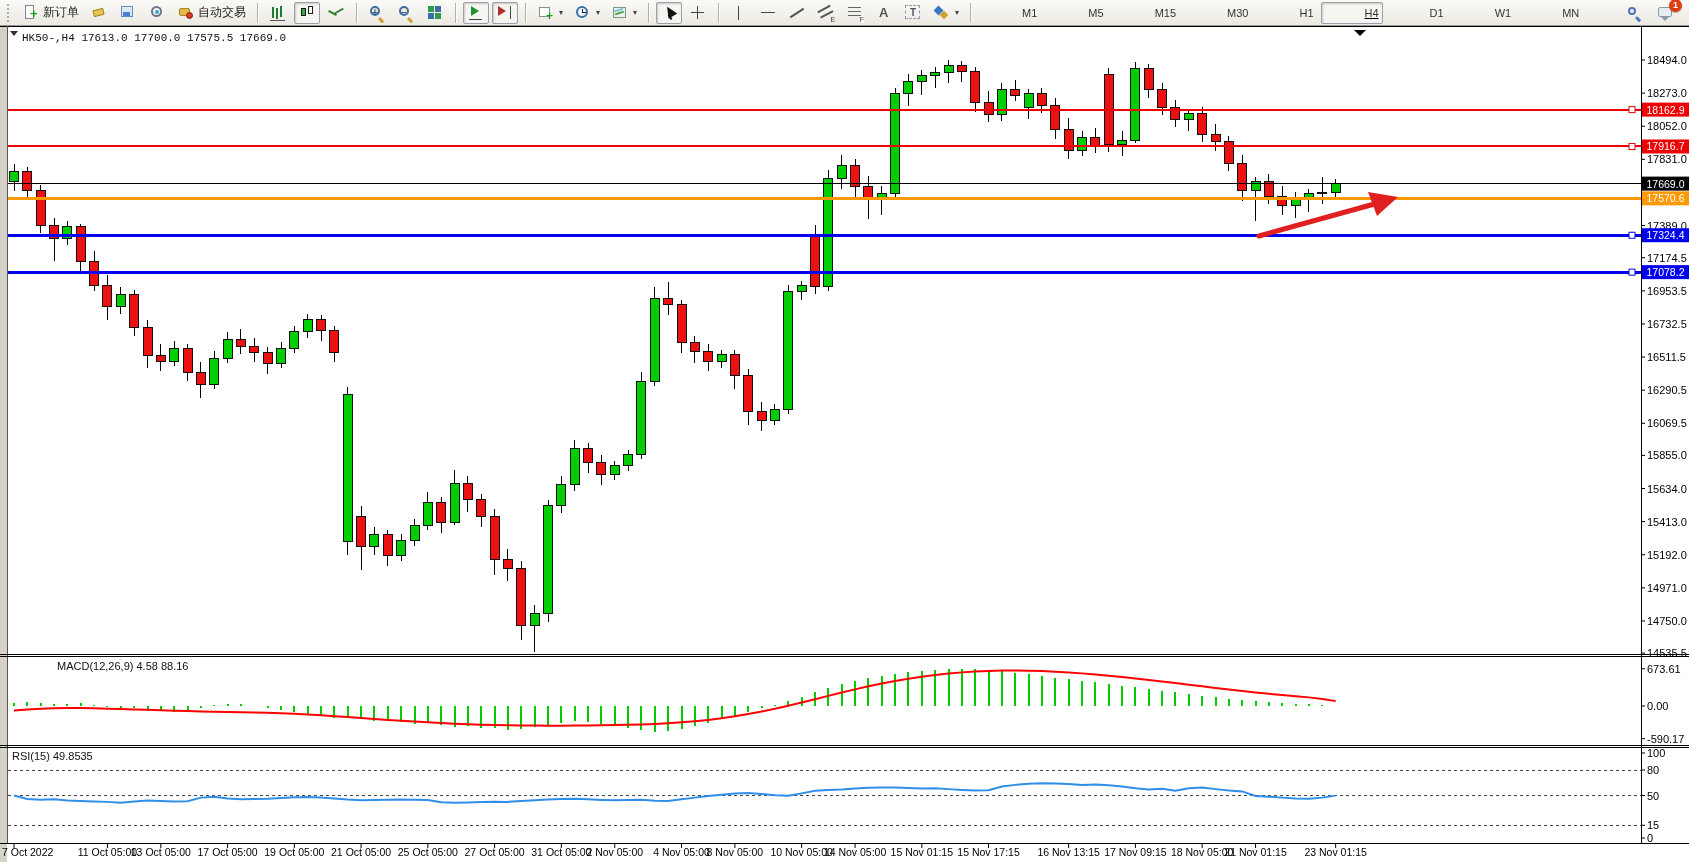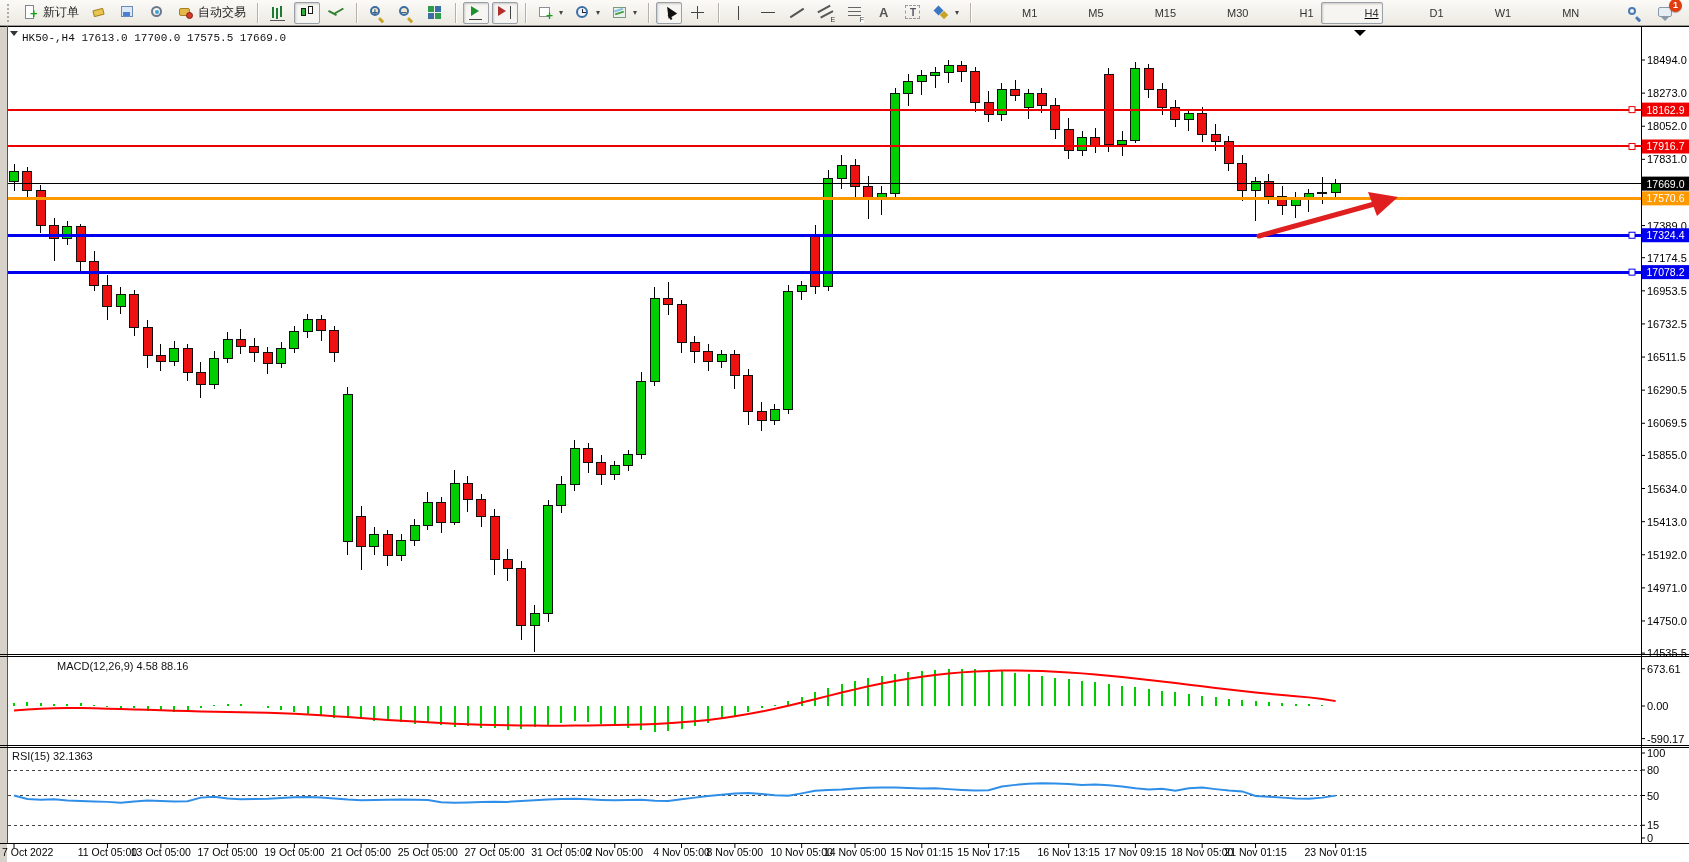--- a/index.html
+++ b/index.html
@@ -652,15 +652,15 @@
 
   <div class="overlay" style="left:10px;top:5px;font-family:Liberation Mono, monospace;">
     <span class="tri-down"></span><span>HK50-,H4</span>&nbsp;<span>17613.0 17700.0 17575.5 17669.0</span>
   </div>
 
   <div class="overlay" style="left:23px;top:634px;margin-left:34px;">
     <span>MACD(12,26,9)</span>&nbsp;<span>4.58 88.16</span>
   </div>
 
   <div class="overlay" style="left:12px;top:724px;">
-    <span>RSI(15)</span>&nbsp;<span>32.1363</span>
+    <span>RSI(15)</span>&nbsp;<span>49.8535</span>
   </div>
 </div>
 
 </body></html>

